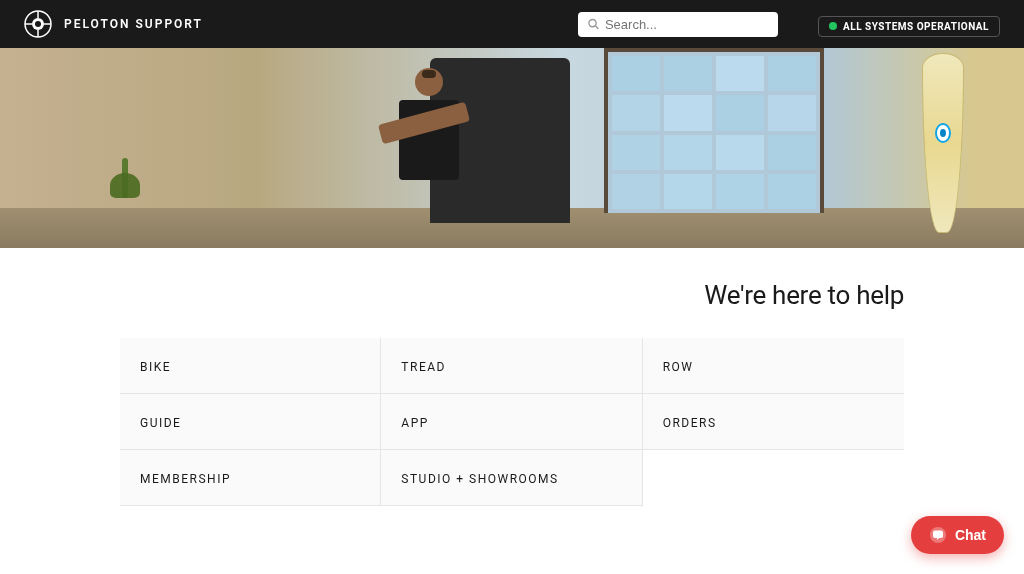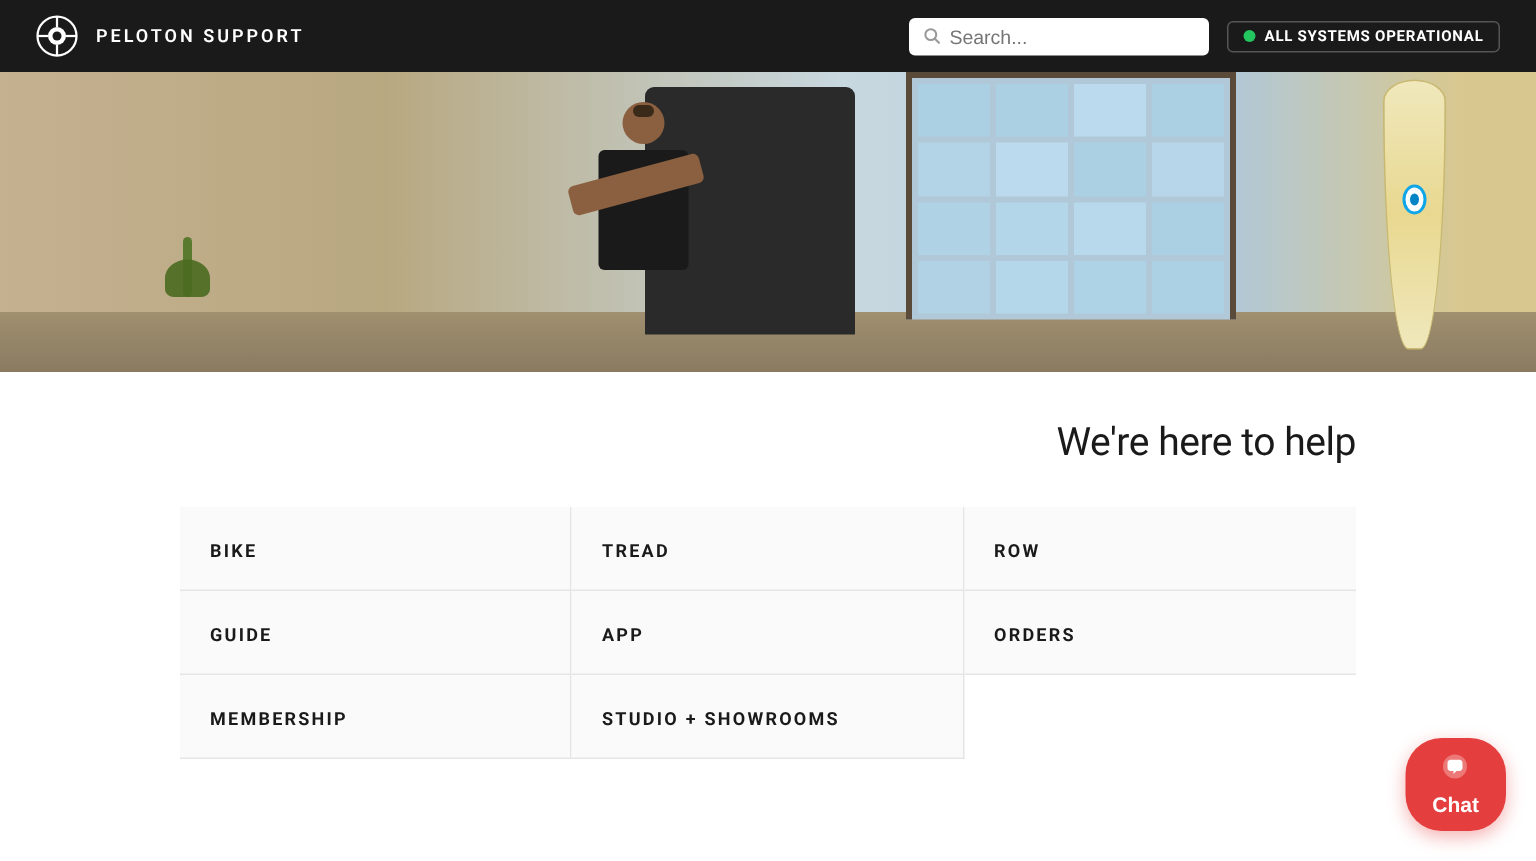--- a/index.html
+++ b/index.html
@@ -42,22 +42,22 @@
     .logo-text {
       color: #ffffff;
       font-size: 12px;
       font-weight: 600;
       letter-spacing: 2px;
       text-transform: uppercase;
     }
 
     .header-right {
       display: flex;
-      align-items: center;
-      gap: 0;
+      align-items: flex-end;
+      gap: 28px;
     }
 
     .search-box {
       display: flex;
       align-items: center;
       background: #ffffff;
       border-radius: 4px;
       padding: 5px 10px;
       width: 200px;
       gap: 6px;
@@ -146,21 +146,21 @@
       border-right: 1px solid #e5e5e5;
       transition: background 0.15s;
     }
 
     .category-cell:nth-child(3n) {
       border-right: none;
     }
 
     .category-label {
       font-size: 12px;
-      font-weight: 700;
+      font-weight: 400;
       letter-spacing: 1.5px;
       text-transform: uppercase;
       color: #1a1a1a;
     }
 
     
     .chat-button {
       position: fixed;
       bottom: 20px;
       right: 20px;
@@ -169,21 +169,20 @@
       border: none;
       border-radius: 24px;
       padding: 10px 18px;
       display: flex;
       align-items: center;
       gap: 8px;
       font-size: 14px;
       font-weight: 600;
       cursor: pointer;
       box-shadow: 0 4px 12px rgba(229, 62, 62, 0.4);
-      flex-direction: column;
     }
   </style>
 </head>
 <body>
 
 <header class="header">
   <div class="header-left">
     <div class="peloton-logo">
 
       <svg class="logo-icon" viewBox="0 0 28 28" fill="none" xmlns="http://www.w3.org/2000/svg">

